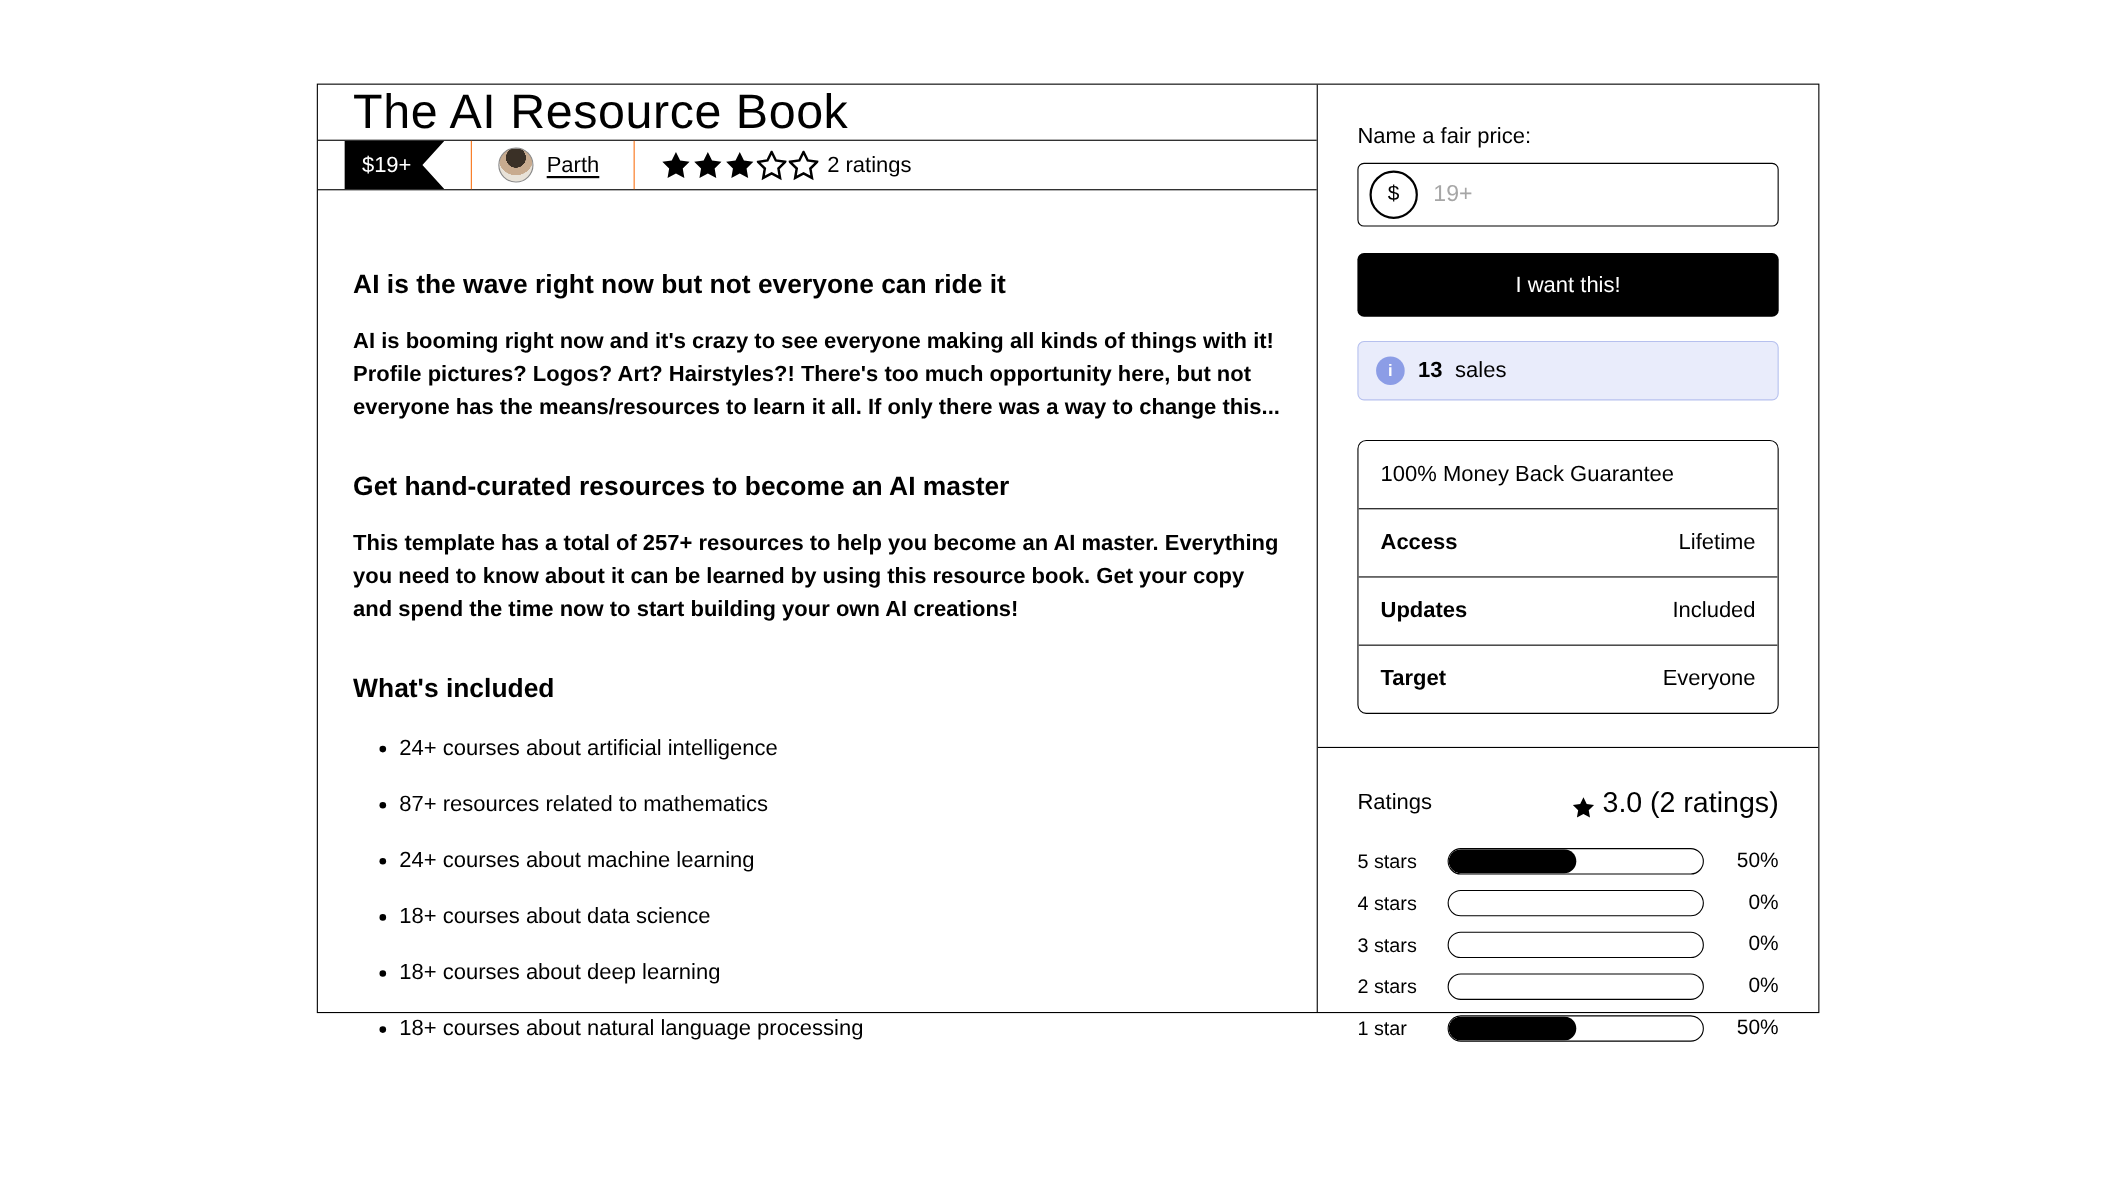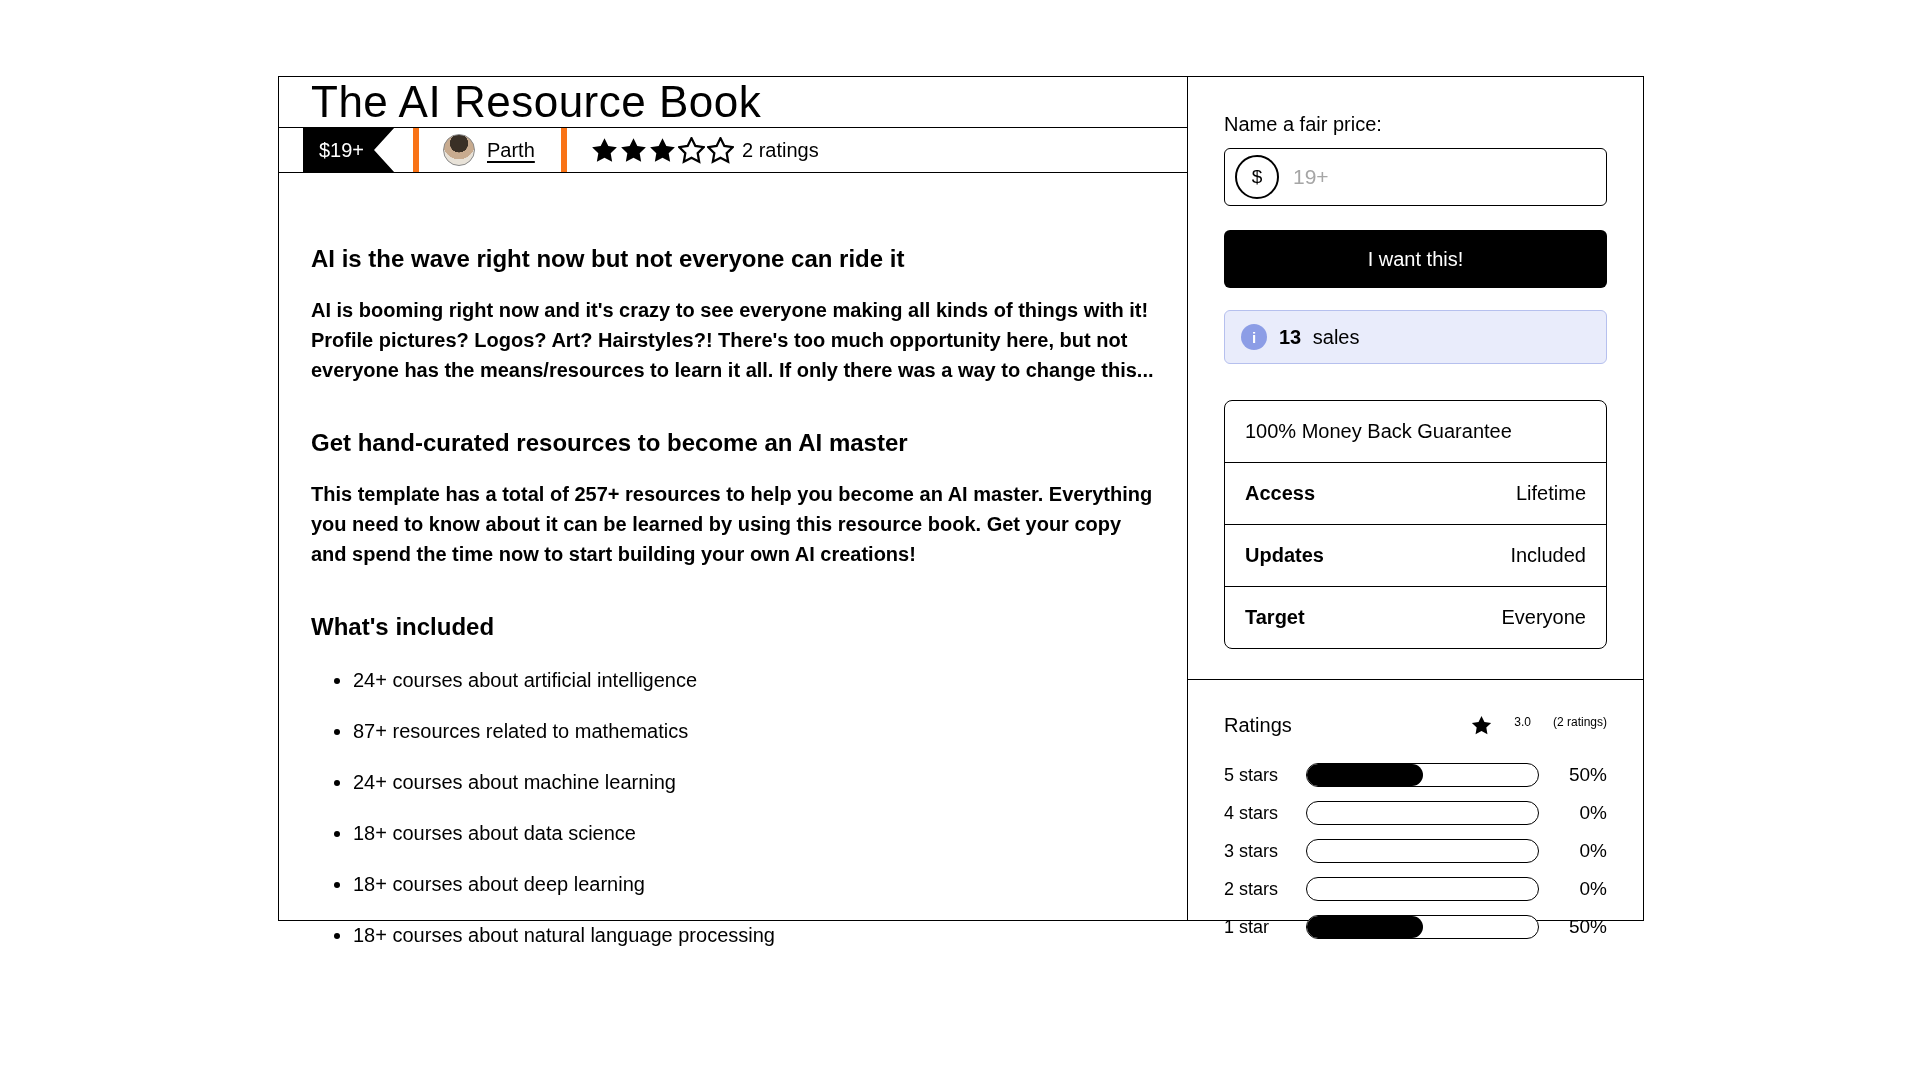--- a/index.html
+++ b/index.html
@@ -1,26 +1,26 @@
 <!DOCTYPE html>
 <html><head>
 <meta charset="utf-8">
 <style>
   * { margin:0; padding:0; box-sizing:border-box; }
   html,body { width:1920px; height:1080px; background:#fff; overflow:hidden;
     font-family:"Liberation Sans","DejaVu Sans",sans-serif; color:#000; }
-  .card { position:absolute; left:278px; top:76px; width:1366px; height:845px;
+  .card { position:absolute; left:288px; top:76px; width:1366px; height:845px;
     border:1px solid #000; background:#fff; display:flex; }
   
   .main { width:909px; border-right:1px solid #000; display:flex; flex-direction:column; }
   .title-block { height:116px; display:flex; align-items:center; padding:0 32px;
     border-bottom:1px solid #000; }
   .product-title { font-size:44px; font-weight:400; letter-spacing:.5px; }
   .badge-row { display:flex; height:79px; border-bottom:1px solid #000; align-items:stretch; }
-  .badge-cell { display:flex; align-items:center; border-right:6px solid #f97316; padding:0 24px; }
+  .badge-cell { display:flex; align-items:center; border-right:1px solid #f97316; padding:0 24px; }
   .badge-cell:last-child { border-right:none; }
   .price-tag { background:#000; color:#fff; font-size:20px; height:44px;
     display:flex; align-items:center; padding:0 30px 0 16px;
     clip-path:polygon(0 0,100% 0,78% 50%,100% 100%,0 100%); }
   .avatar { width:32px; height:32px; border-radius:50%; border:1px solid #888;
     background:radial-gradient(circle at 50% 28%,#3a3026 0 34%,#c8ab8f 35% 60%,#e8e2d8 61% 100%); }
   .author-link { margin-left:12px; font-size:20px; color:#000; text-decoration:underline;
     text-underline-offset:4px; cursor:pointer; }
   .stars { display:flex; align-items:center; gap:2px; }
   .stars svg { width:27px; height:27px; }
@@ -52,21 +52,21 @@
   .sales-text b { margin-right:6px; }
   .details-box { margin-top:36px; border:1px solid #000; border-radius:8px; overflow:hidden; }
   .detail-row { display:flex; justify-content:space-between; align-items:center;
     padding:19px 20px; border-bottom:1px solid #000; font-size:20px; }
   .detail-row:last-child { border-bottom:none; }
   .detail-label.bold { font-weight:bold; }
   
   .ratings-section { padding:34px 36px; }
   .ratings-header { display:flex; justify-content:space-between; align-items:center; }
   .ratings-title { font-size:20px; font-weight:400; }
-  .ratings-avg { display:flex; align-items:flex-start; font-size:12px; gap:22px; }
+  .ratings-avg { display:flex; align-items:flex-end; font-size:26px; gap:7px; }
   .ratings-avg svg { width:21px; height:21px; }
   .rating-rows { margin-top:26px; }
   .rating-row { display:flex; align-items:center; margin-bottom:14px; }
   .rating-row-label { width:66px; font-size:18px; }
   .bar { flex:1; height:24px; border:1px solid #000; border-radius:13px; margin:0 16px;
     position:relative; background:#fff; overflow:hidden; }
   .bar-fill { position:absolute; left:0; top:0; bottom:0; background:#000; border-radius:12px; }
   .rating-percent { width:52px; font-size:19px; text-align:right; }
 </style>
 </head>

